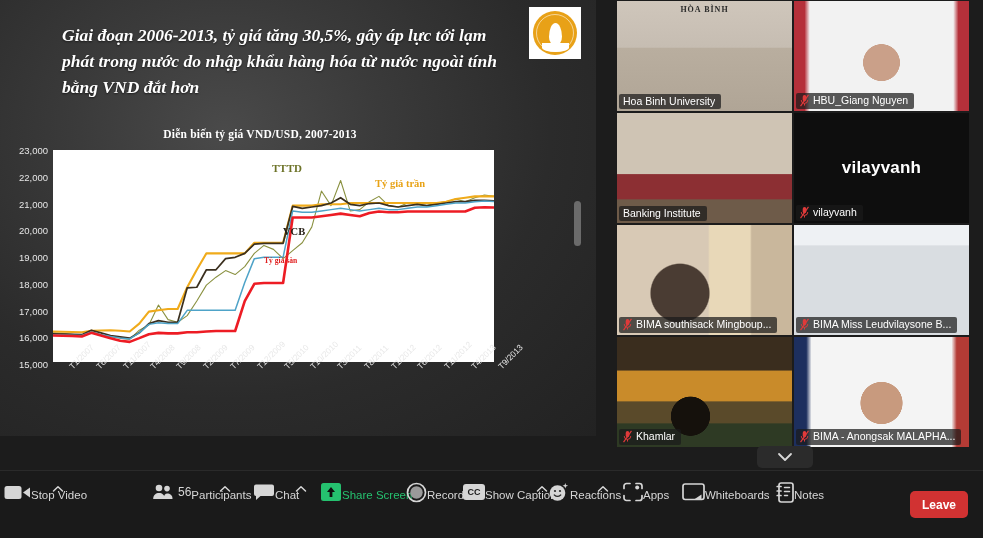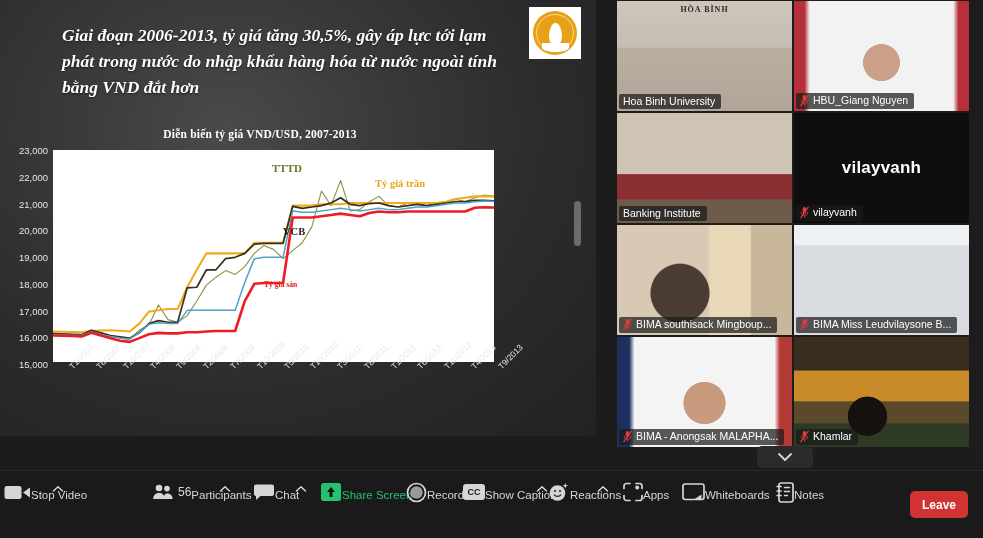--- a/index.html
+++ b/index.html
@@ -73,21 +73,21 @@
     white-space: nowrap; transform-origin: left top; transform: rotate(-45deg);
     font-family: "Liberation Sans", sans-serif;
   }
   .series-lbl {
     position: absolute; font-family: "Liberation Serif", serif; font-weight: bold;
     white-space: nowrap;
   }
   #lbl-tttd   { left: 272px; top: 162px; font-size: 11px; color: #6d7328; }
   #lbl-tran   { left: 375px; top: 178px; font-size: 10.5px; color: #e8a317; }
   #lbl-vcb    { left: 283px; top: 226px; font-size: 10.5px; color: #221c12; }
-  #lbl-san    { left: 264px; top: 280px; font-size: 7.6px; color: #e02020; }
+  #lbl-san    { left: 264px; top: 256px; font-size: 7.6px; color: #e02020; }
 
   #share-scrollbar {
     position: absolute; left: 574px; top: 201px; width: 7px; height: 45px;
     background: #6b6b6b; border-radius: 4px;
   }
 
   
   #tile-strip {
     position: absolute; left: 617px; top: 1px; width: 352px; height: 446px;
     display: grid; grid-template-columns: 1fr 1fr; grid-template-rows: repeat(4, 1fr);
@@ -312,41 +312,41 @@
           <svg class="mic-muted" viewBox="0 0 10 14">
             <rect x="3" y="1" width="4" height="7" rx="2" fill="#e03a3a"></rect>
             <path d="M1.4 6.6 A3.6 3.6 0 0 0 8.6 6.6" stroke="#e03a3a" stroke-width="1.1" fill="none"></path>
             <line x1="5" y1="10.2" x2="5" y2="12.6" stroke="#e03a3a" stroke-width="1.1"></line>
             <line x1="0.6" y1="13.2" x2="9.4" y2="0.8" stroke="#e03a3a" stroke-width="1.3"></line>
           </svg>
           <span class="nm">BIMA Miss Leudvilaysone B...</span>
         </div>
       </div>
       <div class="tile">
+        <div class="tile-bg scene-khamlar"></div>
+        <div class="namebar">
+          <svg class="mic-muted" viewBox="0 0 10 14">
+            <rect x="3" y="1" width="4" height="7" rx="2" fill="#e03a3a"></rect>
+            <path d="M1.4 6.6 A3.6 3.6 0 0 0 8.6 6.6" stroke="#e03a3a" stroke-width="1.1" fill="none"></path>
+            <line x1="5" y1="10.2" x2="5" y2="12.6" stroke="#e03a3a" stroke-width="1.1"></line>
+            <line x1="0.6" y1="13.2" x2="9.4" y2="0.8" stroke="#e03a3a" stroke-width="1.3"></line>
+          </svg>
+          <span class="nm">Khamlar</span>
+        </div>
+      </div>
+      <div class="tile">
         <div class="tile-bg scene-anongsak"></div>
         <div class="namebar">
           <svg class="mic-muted" viewBox="0 0 10 14">
             <rect x="3" y="1" width="4" height="7" rx="2" fill="#e03a3a"></rect>
             <path d="M1.4 6.6 A3.6 3.6 0 0 0 8.6 6.6" stroke="#e03a3a" stroke-width="1.1" fill="none"></path>
             <line x1="5" y1="10.2" x2="5" y2="12.6" stroke="#e03a3a" stroke-width="1.1"></line>
             <line x1="0.6" y1="13.2" x2="9.4" y2="0.8" stroke="#e03a3a" stroke-width="1.3"></line>
           </svg>
           <span class="nm">BIMA - Anongsak MALAPHA...</span>
-        </div>
-      </div>
-      <div class="tile">
-        <div class="tile-bg scene-khamlar"></div>
-        <div class="namebar">
-          <svg class="mic-muted" viewBox="0 0 10 14">
-            <rect x="3" y="1" width="4" height="7" rx="2" fill="#e03a3a"></rect>
-            <path d="M1.4 6.6 A3.6 3.6 0 0 0 8.6 6.6" stroke="#e03a3a" stroke-width="1.1" fill="none"></path>
-            <line x1="5" y1="10.2" x2="5" y2="12.6" stroke="#e03a3a" stroke-width="1.1"></line>
-            <line x1="0.6" y1="13.2" x2="9.4" y2="0.8" stroke="#e03a3a" stroke-width="1.3"></line>
-          </svg>
-          <span class="nm">Khamlar</span>
         </div>
       </div>
     </div>
 
   <div id="expand-btn">
     <svg width="16" height="10" viewBox="0 0 16 10">
       <path d="M2 2 L8 8 L14 2" stroke="#d8d8d8" stroke-width="1.8" fill="none" stroke-linecap="round" stroke-linejoin="round"></path>
     </svg>
   </div>
 

